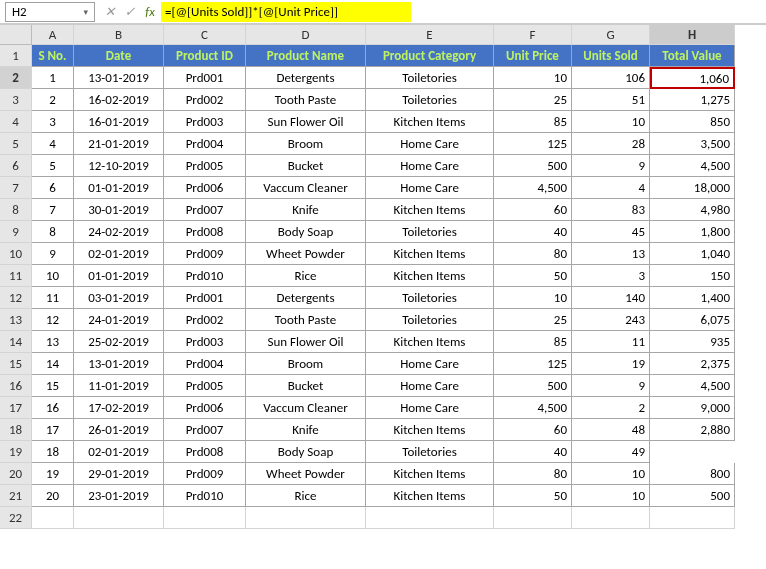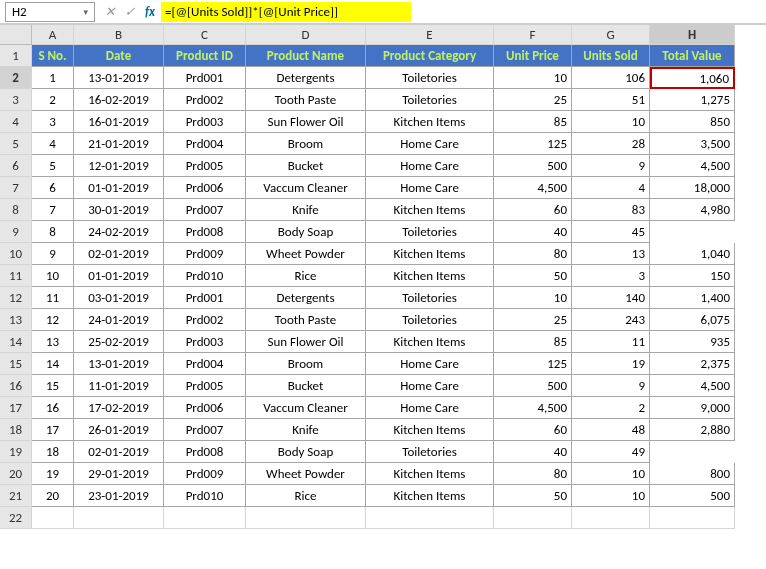--- a/index.html
+++ b/index.html
@@ -3,21 +3,21 @@
 <meta charset="utf-8">
 <style>
 *{box-sizing:border-box;margin:0;padding:0;font-family:Calibri,Arial,sans-serif}
 body{background:#fff;width:766px;height:569px;overflow:hidden;font-size:14px;color:#000}
 .name-area{display:flex;align-items:center;height:24px;border-bottom:1px solid #ccc;padding:5px}
 .name-box{width:90px;height:20px;border:1px solid #a0a0a0;background:#fff;padding:0 6px;font-size:13px;display:flex;align-items:center}
 .nb-text{flex:1}
 .nb-dd{font-size:9px;color:#666}
 .fx-btns{display:flex;gap:2px;margin-left:6px;color:#999}
 .fx-btns span{width:18px;text-align:center;font-size:13px;font-style:italic}
-.fx-lab{font-style:italic;font-weight:bold;color:#0369a1;font-size:13px}
+.fx-lab{font-style:italic;font-weight:normal;color:#4d7c0f;font-size:13px}
 .formula-input{flex:0 0 auto;width:250px;height:20px;background:#ffff00;padding:0 4px;font-size:13px;display:flex;align-items:center;margin-left:2px}
 .grid{display:flex;flex-direction:column;border-top:1px solid #ccc}
 .row{display:flex;height:22px}
 .hdr-cell,.rownum,.cell,.th,.rowgut{border-right:1px solid #d4d4d4;border-bottom:1px solid #d4d4d4;display:flex;align-items:center;justify-content:center;padding:0 4px}
 .rowgut{width:32px;background:#e6e6e6;font-size:13px;color:#333}
 .rowgut.sel{background:#d2d2d2;font-weight:bold}
 .hdr-cell{height:20px;background:#e6e6e6;font-size:13px;color:#333}
 .corner{width:32px;background:#e6e6e6;height:20px;border-right:1px solid #bbb;border-bottom:1px solid #bbb}
 .col-row{display:flex}
 .th{background:#4472c4;color:#bef264;font-weight:bold;height:22px;font-size:13px;border-right:1px solid #a6a6a6;border-bottom:1px solid #a6a6a6}
@@ -112,21 +112,21 @@
         <div class="cell cj wC">Prd004</div>
         <div class="cell cj wD">Broom</div>
         <div class="cell cj wE">Home Care</div>
         <div class="cell rj wF">125</div>
         <div class="cell rj wG">28</div>
         <div class="cell rj wH">3,500</div>
       </div>
       <div class="row">
         <div class="rowgut">6</div>
         <div class="cell cj wA">5</div>
-        <div class="cell cj wB">12-01-2019</div>
+        <div class="cell cj wB">12-10-2019</div>
         <div class="cell cj wC">Prd005</div>
         <div class="cell cj wD">Bucket</div>
         <div class="cell cj wE">Home Care</div>
         <div class="cell rj wF">500</div>
         <div class="cell rj wG">9</div>
         <div class="cell rj wH">4,500</div>
       </div>
       <div class="row">
         <div class="rowgut">7</div>
         <div class="cell cj wA">6</div>
@@ -151,20 +151,21 @@
       </div>
       <div class="row">
         <div class="rowgut">9</div>
         <div class="cell cj wA">8</div>
         <div class="cell cj wB">24-02-2019</div>
         <div class="cell cj wC">Prd008</div>
         <div class="cell cj wD">Body Soap</div>
         <div class="cell cj wE">Toiletories</div>
         <div class="cell rj wF">40</div>
         <div class="cell rj wG">45</div>
+        <div class="cell rj wH">1,800</div>
       </div>
       <div class="row">
         <div class="rowgut">10</div>
         <div class="cell cj wA">9</div>
         <div class="cell cj wB">02-01-2019</div>
         <div class="cell cj wC">Prd009</div>
         <div class="cell cj wD">Wheet Powder</div>
         <div class="cell cj wE">Kitchen Items</div>
         <div class="cell rj wF">80</div>
         <div class="cell rj wG">13</div>

